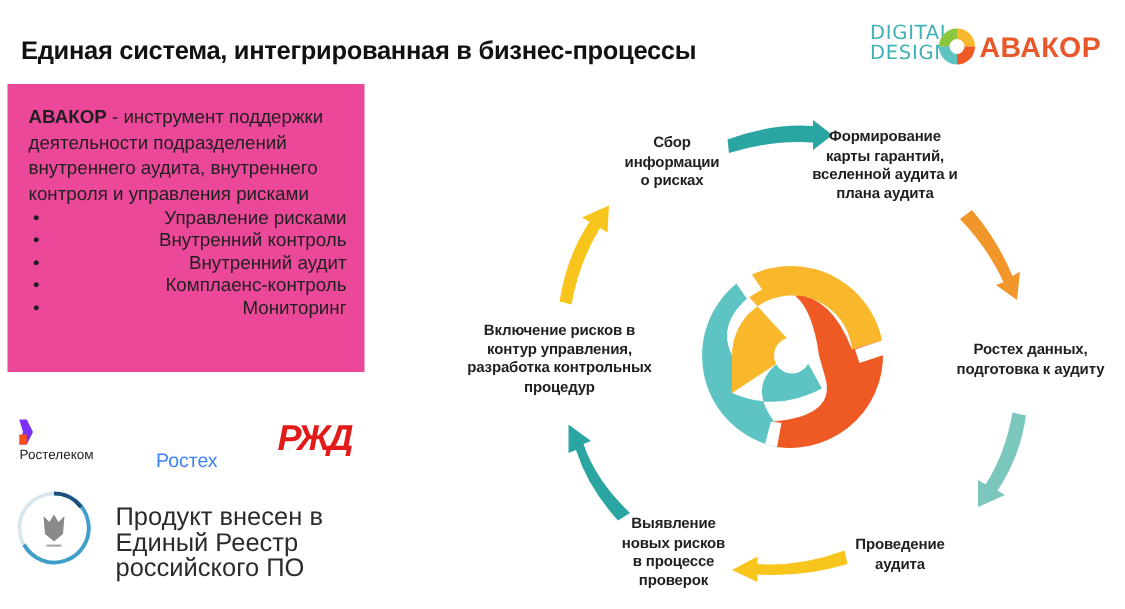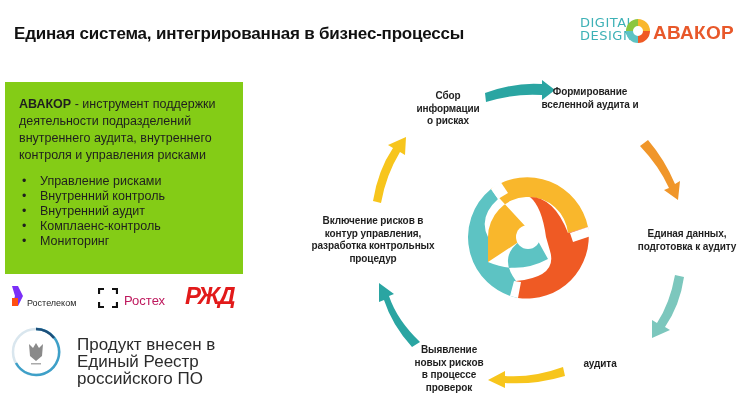--- a/index.html
+++ b/index.html
@@ -6,31 +6,31 @@
   html, body { width: 750px; height: 406px; background: #ffffff; overflow: hidden; }
   body { position: relative; font-family: "Liberation Sans", "DejaVu Sans", sans-serif; color: #1f1f1f; }
 
   .page-title { position: absolute; left: 14px; top: 24px; font-size: 17px; font-weight: bold; letter-spacing: -0.2px; color: #111; }
 
   .logos-top { position: absolute; left: 580px; top: 12px; width: 170px; height: 40px; }
   .dd-logo { position: absolute; left: 0; top: 4px; font-size: 13px; line-height: 13px; color: #3db1b6; letter-spacing: 0.5px; font-family: "DejaVu Sans", sans-serif; }
   .avakor-mark { position: absolute; left: 45px; top: 6px; width: 26px; height: 26px; }
   .avakor-text { position: absolute; left: 73px; top: 10px; font-size: 19px; font-weight: bold; color: #e8582a; letter-spacing: 0.3px; }
 
-  .info-box { position: absolute; left: 5px; top: 82px; width: 238px; height: 192px; background: #84cc16; padding: 14px 12px 0 14px; }
+  .info-box { position: absolute; left: 5px; top: 56px; width: 238px; height: 192px; background: #ec4899; padding: 14px 12px 0 14px; }
   .info-desc { font-size: 12.5px; line-height: 17px; color: #1f1f1f; }
   .info-desc b { font-weight: bold; }
-  .info-list { list-style: none; margin-top: 10px; }
+  .info-list { list-style: none; margin-top: 0; text-align: right; }
   .info-list li { font-size: 12.5px; line-height: 15px; position: relative; padding-left: 21px; }
   .info-list li::before { content: "•"; position: absolute; left: 3px; top: 0; }
 
   .partners { position: absolute; left: 10px; top: 278px; width: 250px; height: 30px; }
-  .partner { position: absolute; top: 0; height: 30px; display: flex; align-items: flex-end; }
+  .partner { position: absolute; top: 0; height: 30px; display: flex; align-items: flex-start; flex-direction: column; }
   .rostel-name { font-size: 9px; color: #1f1f1f; margin-left: 3px; }
-  .rostech-name { font-size: 13px; color: #be185d; margin-left: 6px; margin-top: 21px; }
+  .rostech-name { font-size: 13px; color: #3b82f6; margin-left: 6px; margin-top: 21px; }
 
   .registry { position: absolute; left: 10px; top: 326px; width: 250px; height: 50px; }
   .registry-emblem { position: absolute; left: 0; top: 0; width: 52px; height: 52px; }
   .registry-text { position: absolute; left: 67px; top: 10px; font-size: 17px; line-height: 17px; color: #2b2b2b; }
 
   .cycle { position: absolute; left: 280px; top: 60px; width: 470px; height: 346px; }
   .cycle svg { position: absolute; left: 0; top: 0; }
   .step { position: absolute; font-size: 10px; line-height: 12.5px; text-align: center; color: #1f1f1f; font-weight: bold; letter-spacing: -0.1px; }
 </style>
 </head>
@@ -138,29 +138,32 @@
   </svg>
 
   <div class="step" style="left:124px; top:30px; width:88px;">
     <div>Сбор</div>
     <div>информации</div>
     <div>о рисках</div>
   </div>
 
   <div class="step" style="left:251px; top:26px; width:118px;">
     <div>Формирование</div>
+    <div>карты гарантий,</div>
     <div>вселенной аудита и</div>
+    <div>плана аудита</div>
   </div>
 
   <div class="step" style="left:345px; top:168px; width:124px;">
-    <div>Единая данных,</div>
+    <div>Ростех данных,</div>
     <div>подготовка к аудиту</div>
   </div>
 
   <div class="step" style="left:270px; top:298px; width:100px;">
+    <div>Проведение</div>
     <div>аудита</div>
   </div>
 
   <div class="step" style="left:125px; top:284px; width:88px;">
     <div>Выявление</div>
     <div>новых рисков</div>
     <div>в процессе</div>
     <div>проверок</div>
   </div>
 

